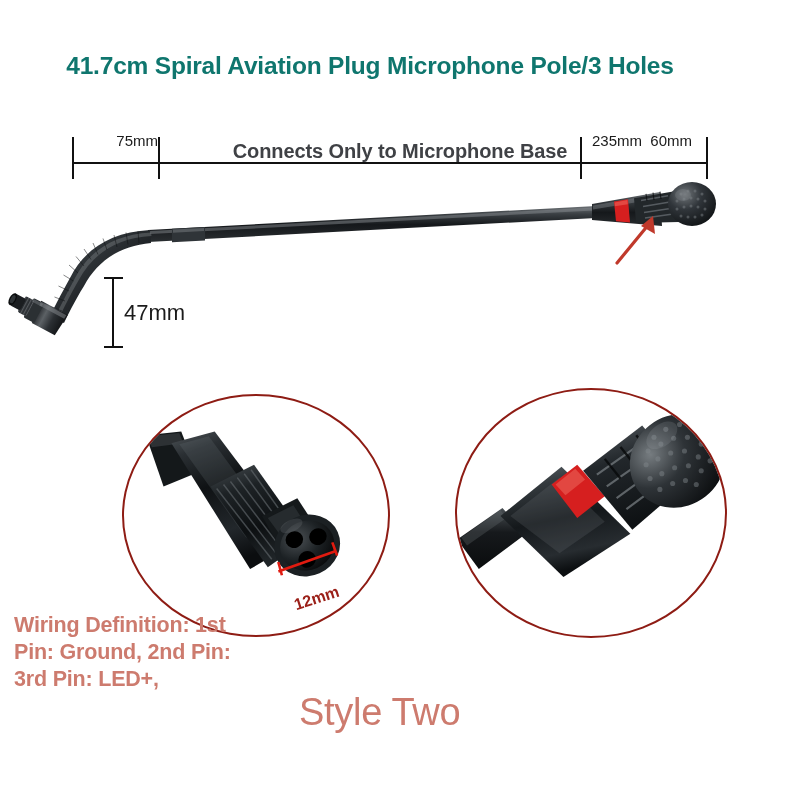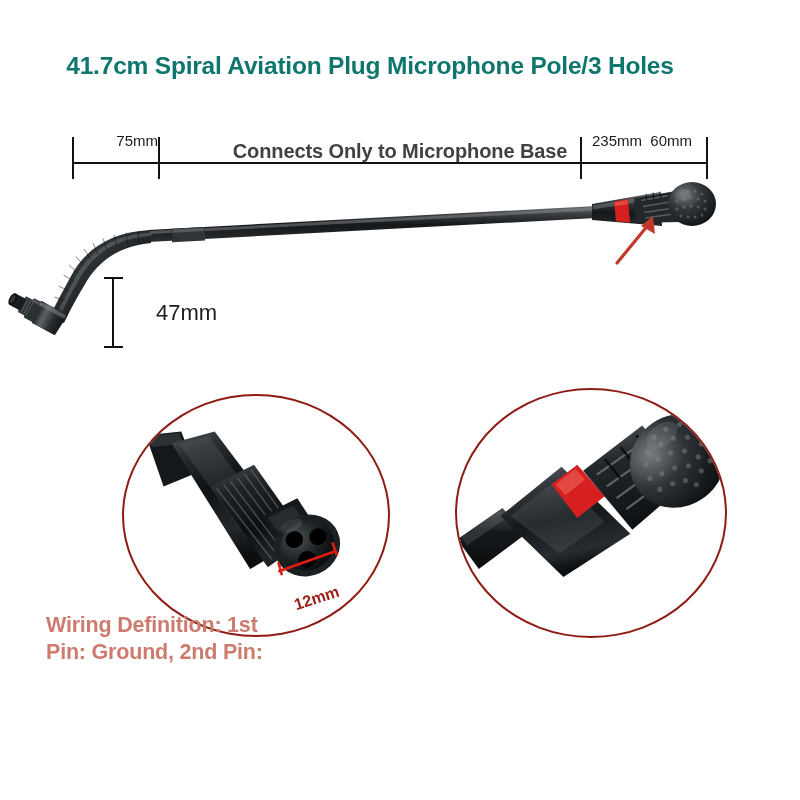--- a/index.html
+++ b/index.html
@@ -85,21 +85,20 @@
     height: 2px;
     background: #111111;
   }
   .vdim-label {
     position: absolute;
     left: 124px;
     top: 300px;
     font-size: 22px;
     color: #1b1b1b;
     white-space: nowrap;
-    margin-left: 32px;
   }
 
   
   .mic-assembly {
     position: absolute;
     left: 0;
     top: 170px;
     width: 800px;
     height: 200px;
   }
@@ -169,21 +168,20 @@
   .wiring-text {
     position: absolute;
     left: 14px;
     top: 612px;
     width: 300px;
     font-size: 21.5px;
     font-weight: bold;
     color: #cd7b6e;
     line-height: 27px;
     letter-spacing: -0.2px;
-    margin-left: 32px;
   }
   .wiring-text div { white-space: nowrap; }
 
   
   .style-two {
     position: absolute;
     left: 299px;
     top: 691px;
     font-size: 38px;
     color: #cd7b6e;
@@ -478,16 +476,18 @@
         <circle cx="232" cy="92" r="2.6"></circle>
           <circle cx="243" cy="96" r="2.6"></circle>
       </g>
       <ellipse cx="208" cy="46" rx="18" ry="11" transform="rotate(-38 208 46)" fill="#a3a9ad" opacity="0.18"></ellipse>
     </svg>
   </div>
 
   <div class="wiring-text">
     <div>Wiring Definition: 1st</div>
     <div>Pin: Ground, 2nd Pin:</div>
+    <div>3rd Pin: LED+,</div>
   </div>
 
+  <div class="style-two">Style Two</div>
 
 </div>
 
 </body></html>

